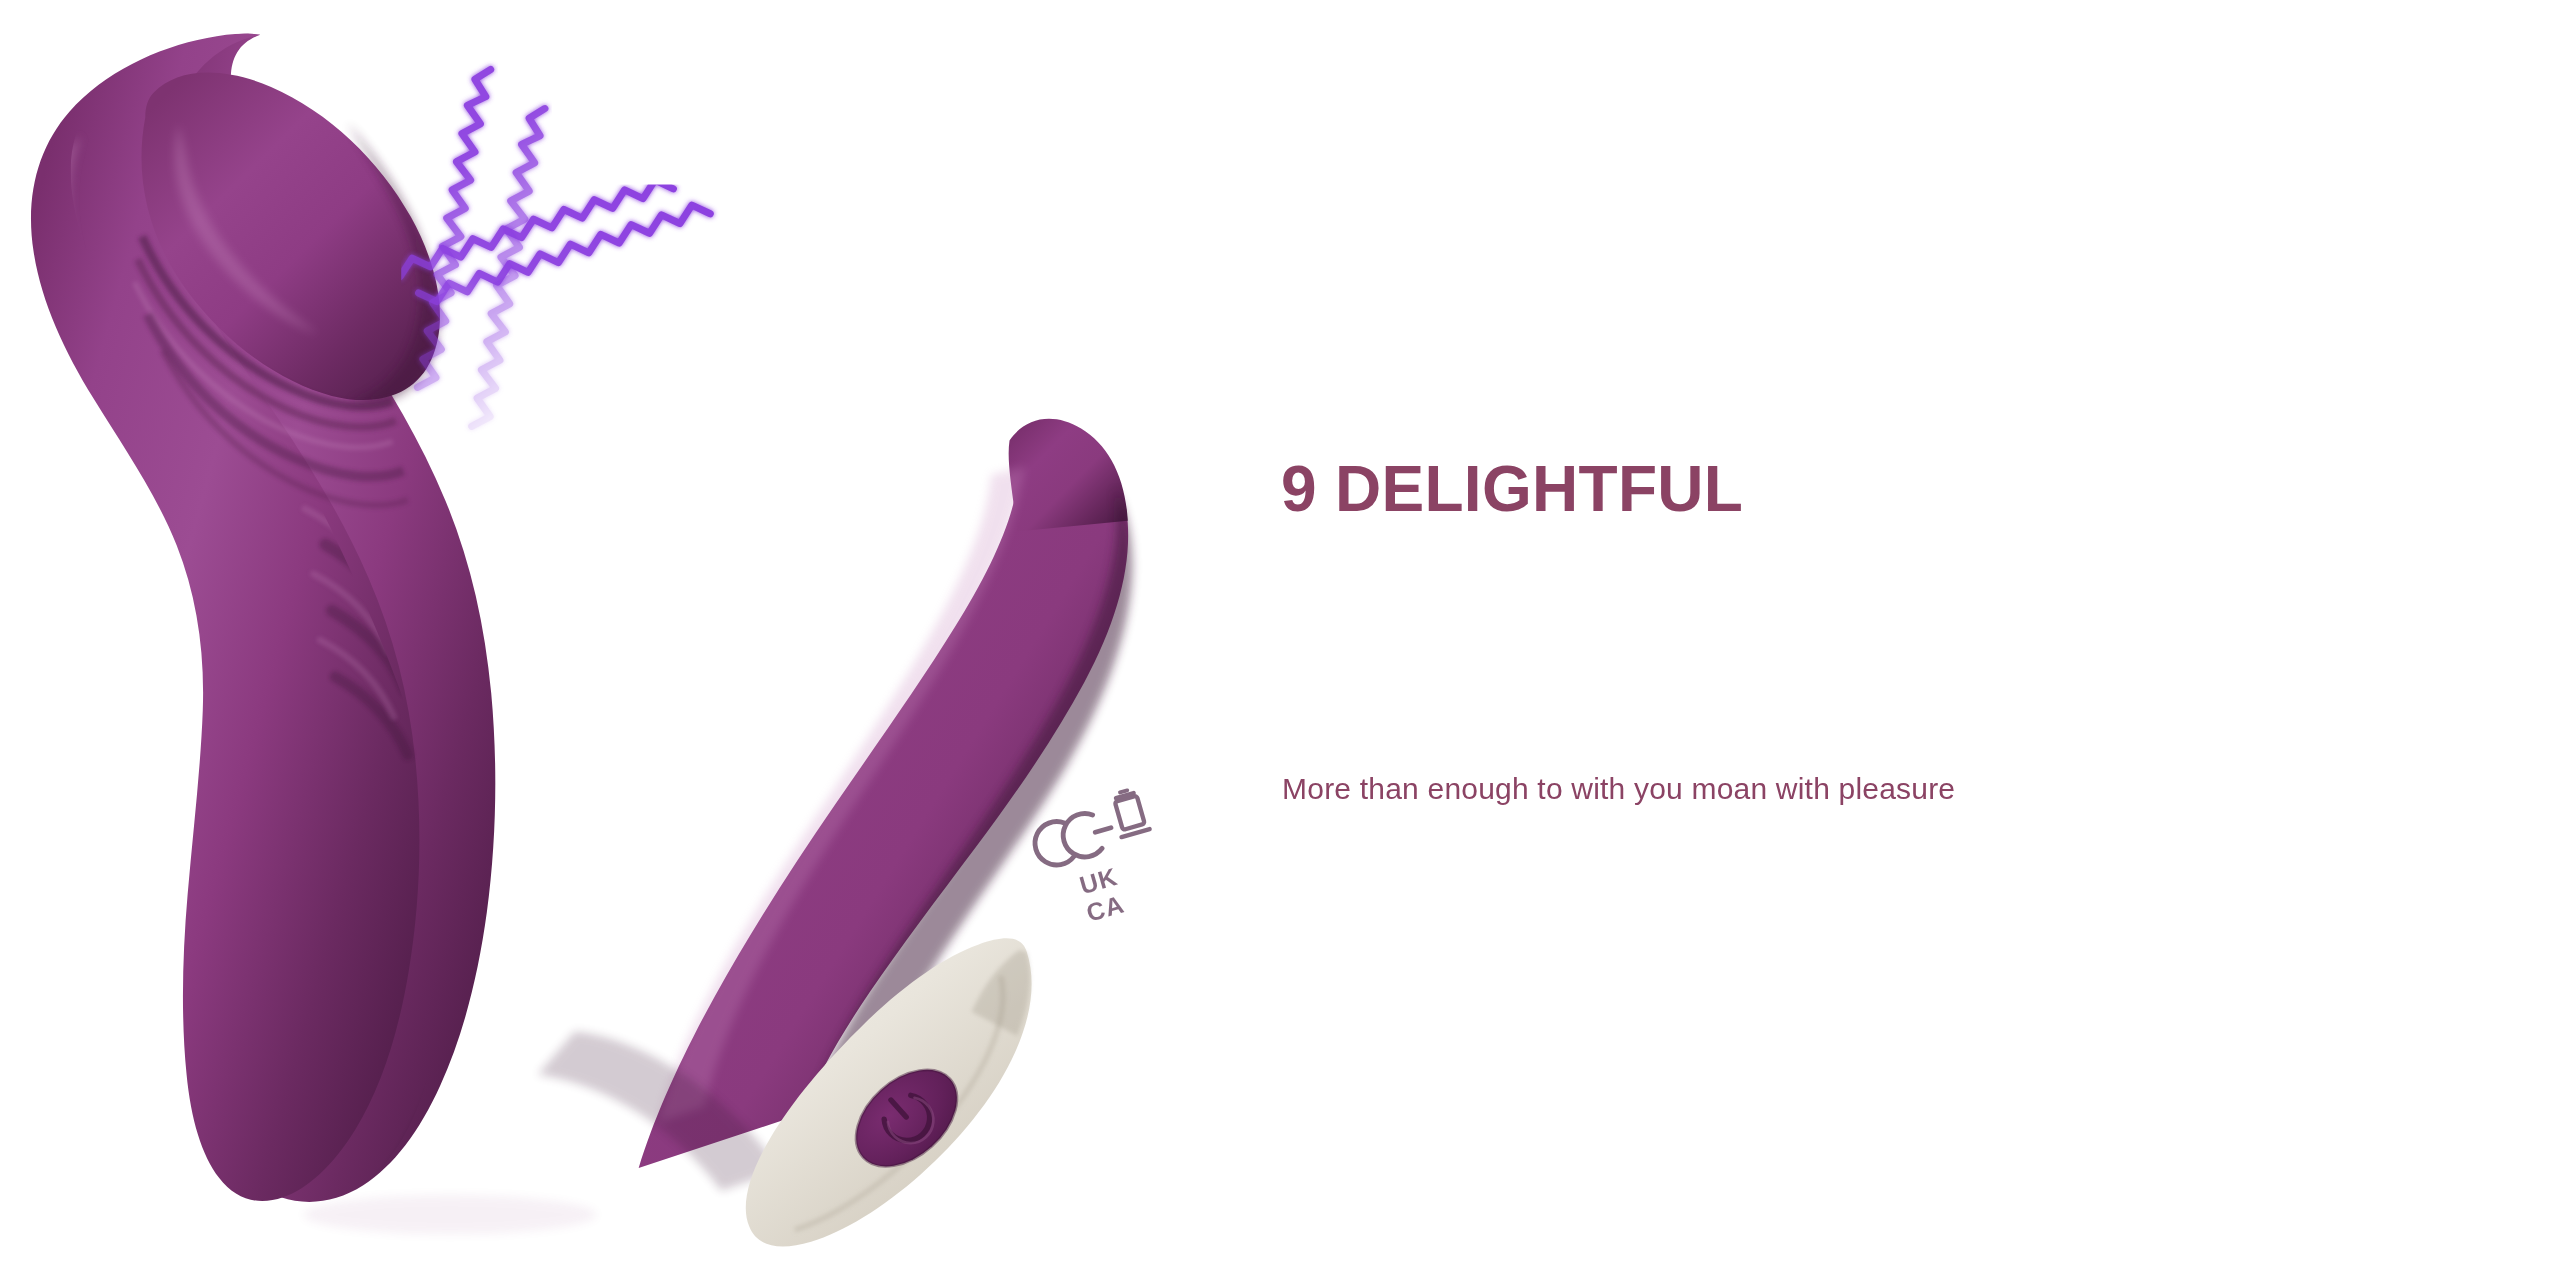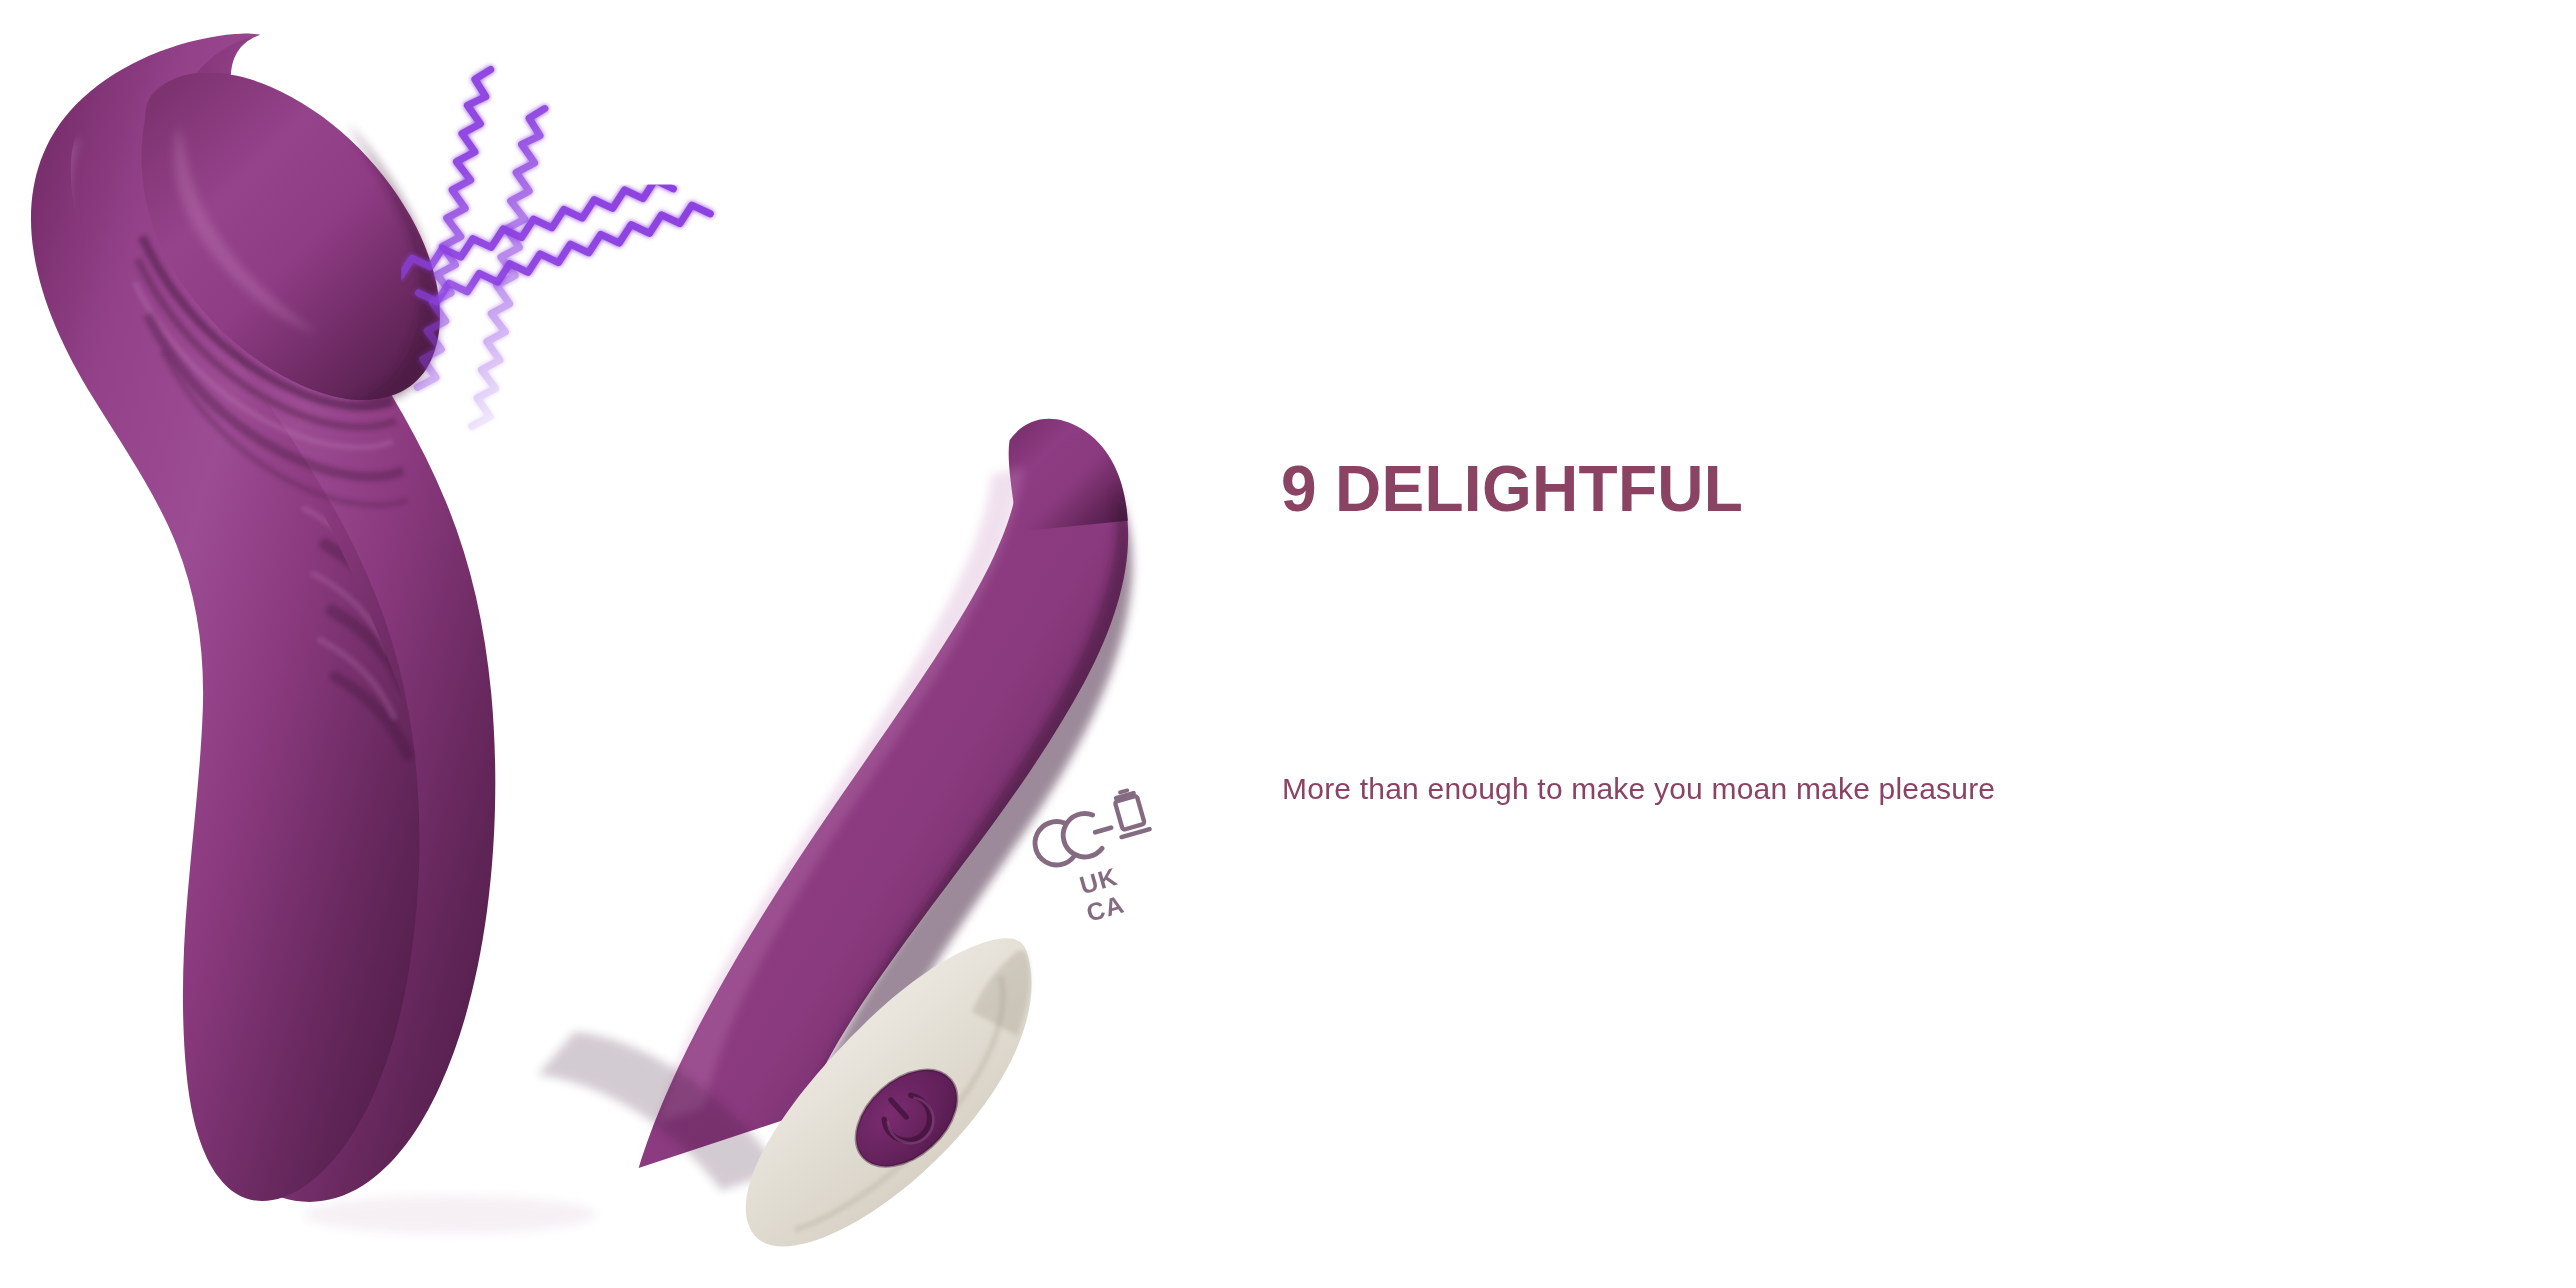--- a/index.html
+++ b/index.html
@@ -450,18 +450,18 @@
 
     </svg>
   </div>
 
   <div class="text-panel">
 
     <h1 class="headline">
       <span class="hl-line">9 DELIGHTFUL</span>
     </h1>
 
-    <p class="subhead">More than enough to make you moan make pleasure</p>
+    <p class="subhead">More than enough to with you moan with pleasure</p>
 
   </div>
 
 </div>
 
 
 </body></html>

